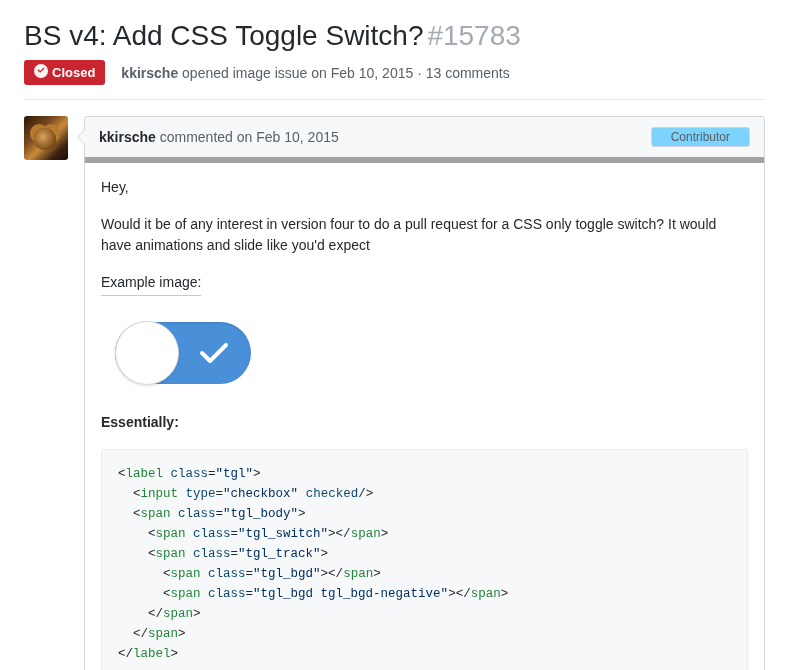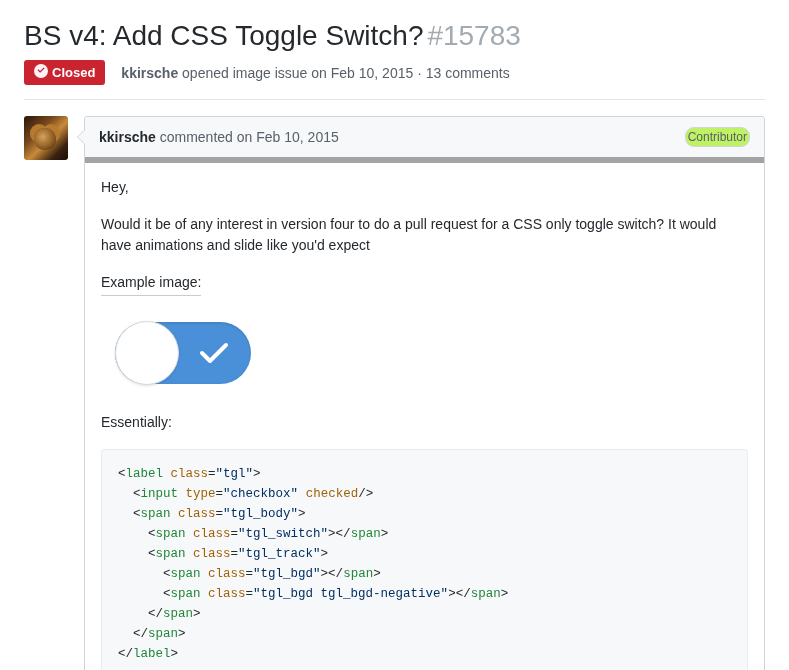--- a/index.html
+++ b/index.html
@@ -107,23 +107,23 @@
     align-items: center;
     border-radius: 3px 3px 0 0;
     gap: 36px;
   }
   .comment-header-left { color: #586069; }
   .comment-header-left .author { font-weight: 600; color: #24292e; }
   .role-badge {
     border: 1px solid #d1d5da;
     color: #586069;
     font-size: 12px;
-    padding: 2px 2px;
-    border-radius: 9px;
-    background: #bef264;
+    padding: 2px 19px;
+    border-radius: 3px;
+    background: #7dd3fc;
   }
   .comment-body {
     padding: 14px 16px;
     color: #24292e;
     font-size: 14px;
     line-height: 1.5;
   }
   .comment-body p { margin: 0 0 16px 0; }
   .example-label {
     display: inline-block;
@@ -148,35 +148,35 @@
     border-radius: 50%;
     border: 1px solid #d7dade;
     box-shadow: 0 1px 3px rgba(0,0,0,0.12);
   }
   .toggle-check {
     position: absolute;
     right: 22px;
     top: 18px;
   }
   .toggle-check svg { stroke: #fff; }
-  .essentially { margin: 4px 0 12px 0; }
+  .essentially { margin: 4px 0 12px 0; font-weight: bold; }
   .code-block {
     background: #f6f8fa;
     border: 1px solid #eaecef;
     border-radius: 3px;
     padding: 14px 16px;
     font-family: "SFMono-Regular", Consolas, "Liberation Mono", Menlo, monospace;
     font-size: 12.5px;
     line-height: 1.6;
     white-space: pre;
     overflow-x: auto;
     margin-bottom: 6px;
   }
   .t-tag { color: #22863a; }
-  .t-attr { color: #a16207; }
+  .t-attr { color: #0c4a6e; }
   .t-str { color: #032f62; }
   .t-punc { color: #24292e; }
 </style>
 </head>
 <body>
 
 <div class="issue-title-row">
   <span class="issue-title">BS v4: Add CSS Toggle Switch?</span>
   <span class="issue-number">#15783</span>
 </div>

